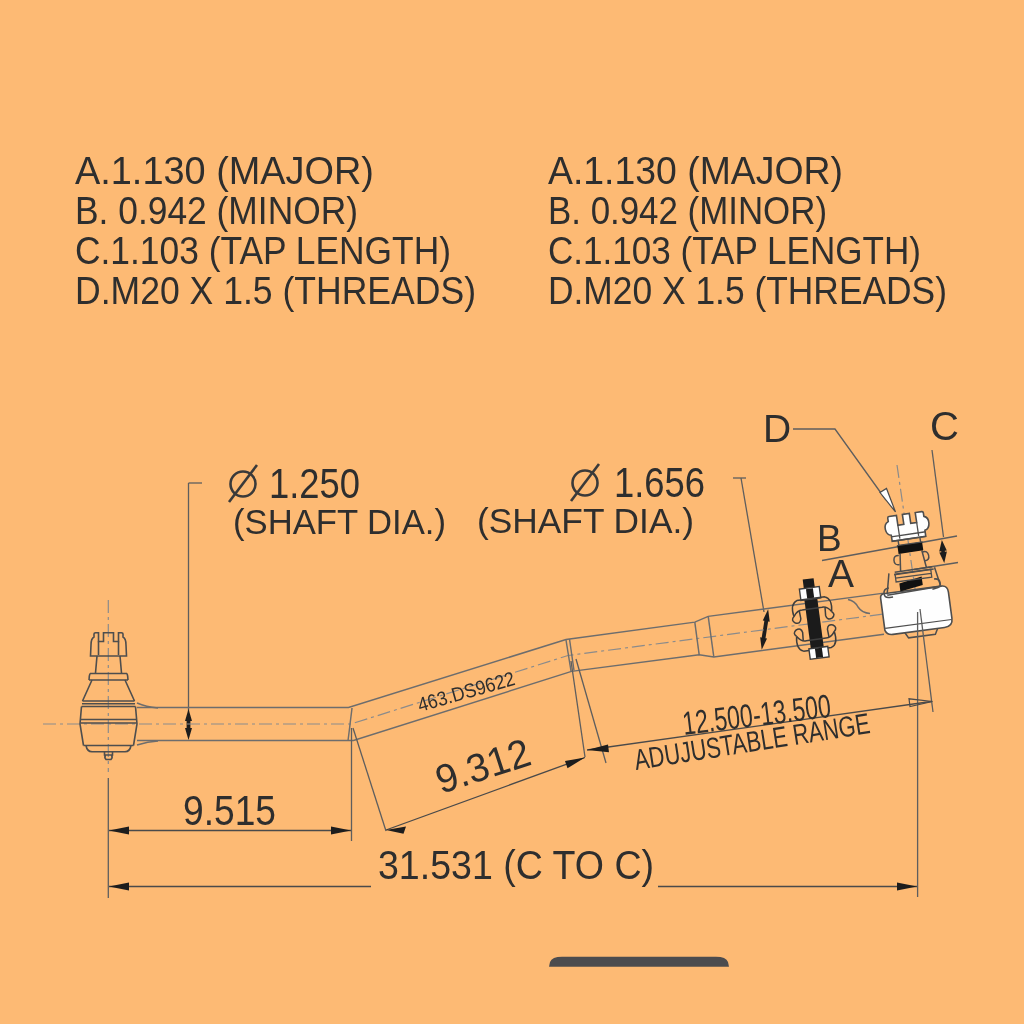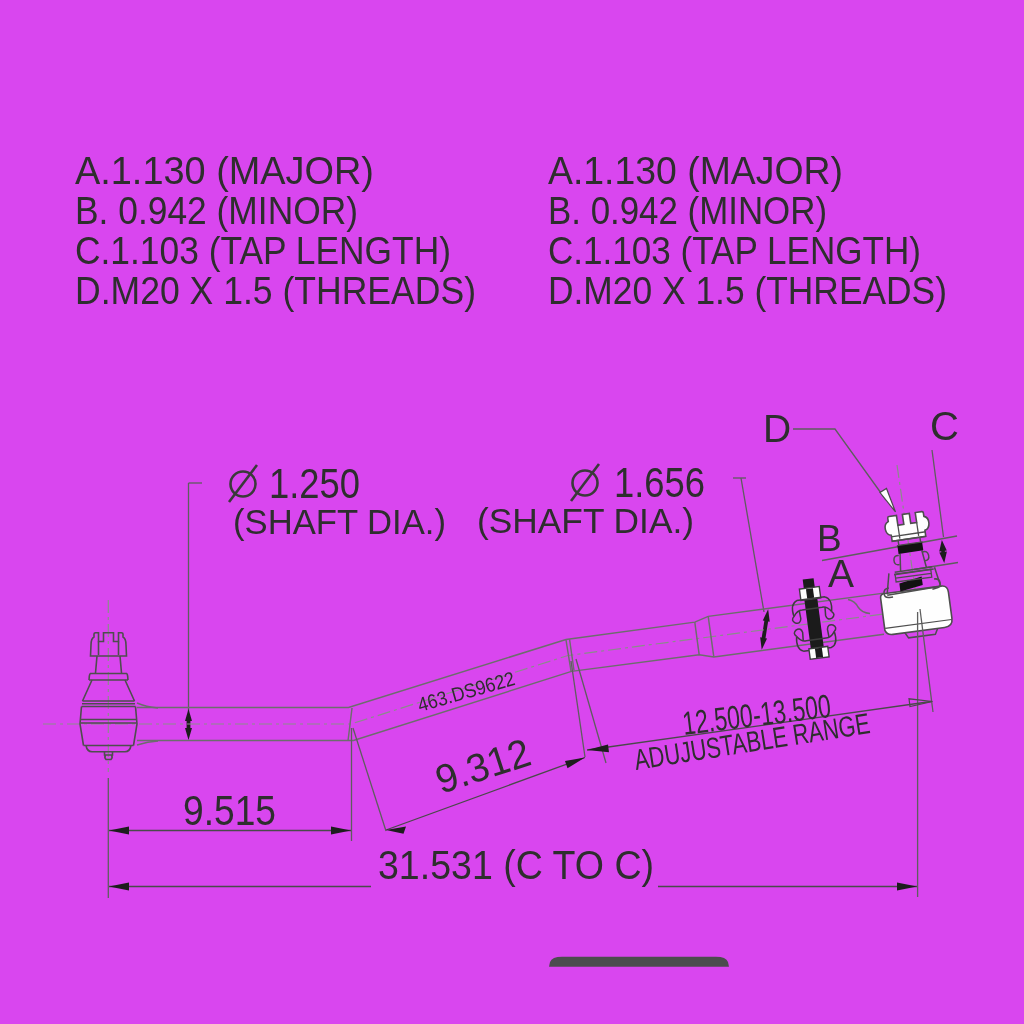--- a/index.html
+++ b/index.html
@@ -1,16 +1,16 @@
 <!DOCTYPE html>
 <html><head>
 <meta charset="utf-8">
 <style>
   html,body{margin:0;padding:0;background:#ffffff;}
-  .page{position:relative;width:1024px;height:1024px;background:#d946ef;overflow:hidden;}
+  .page{position:relative;width:1024px;height:1024px;background:#fdba74;overflow:hidden;}
   svg{position:absolute;left:0;top:0;}
   text{font-family:"Liberation Sans",sans-serif;fill:#2e2e2e;}
 </style>
 </head>
 <body>
 <div class="page">
 <svg width="1024" height="1024" viewBox="0 0 1024 1024">
 
   <g font-size="38">
     <text x="75" y="184" textLength="299" lengthAdjust="spacingAndGlyphs">A.1.130 (MAJOR)</text>

